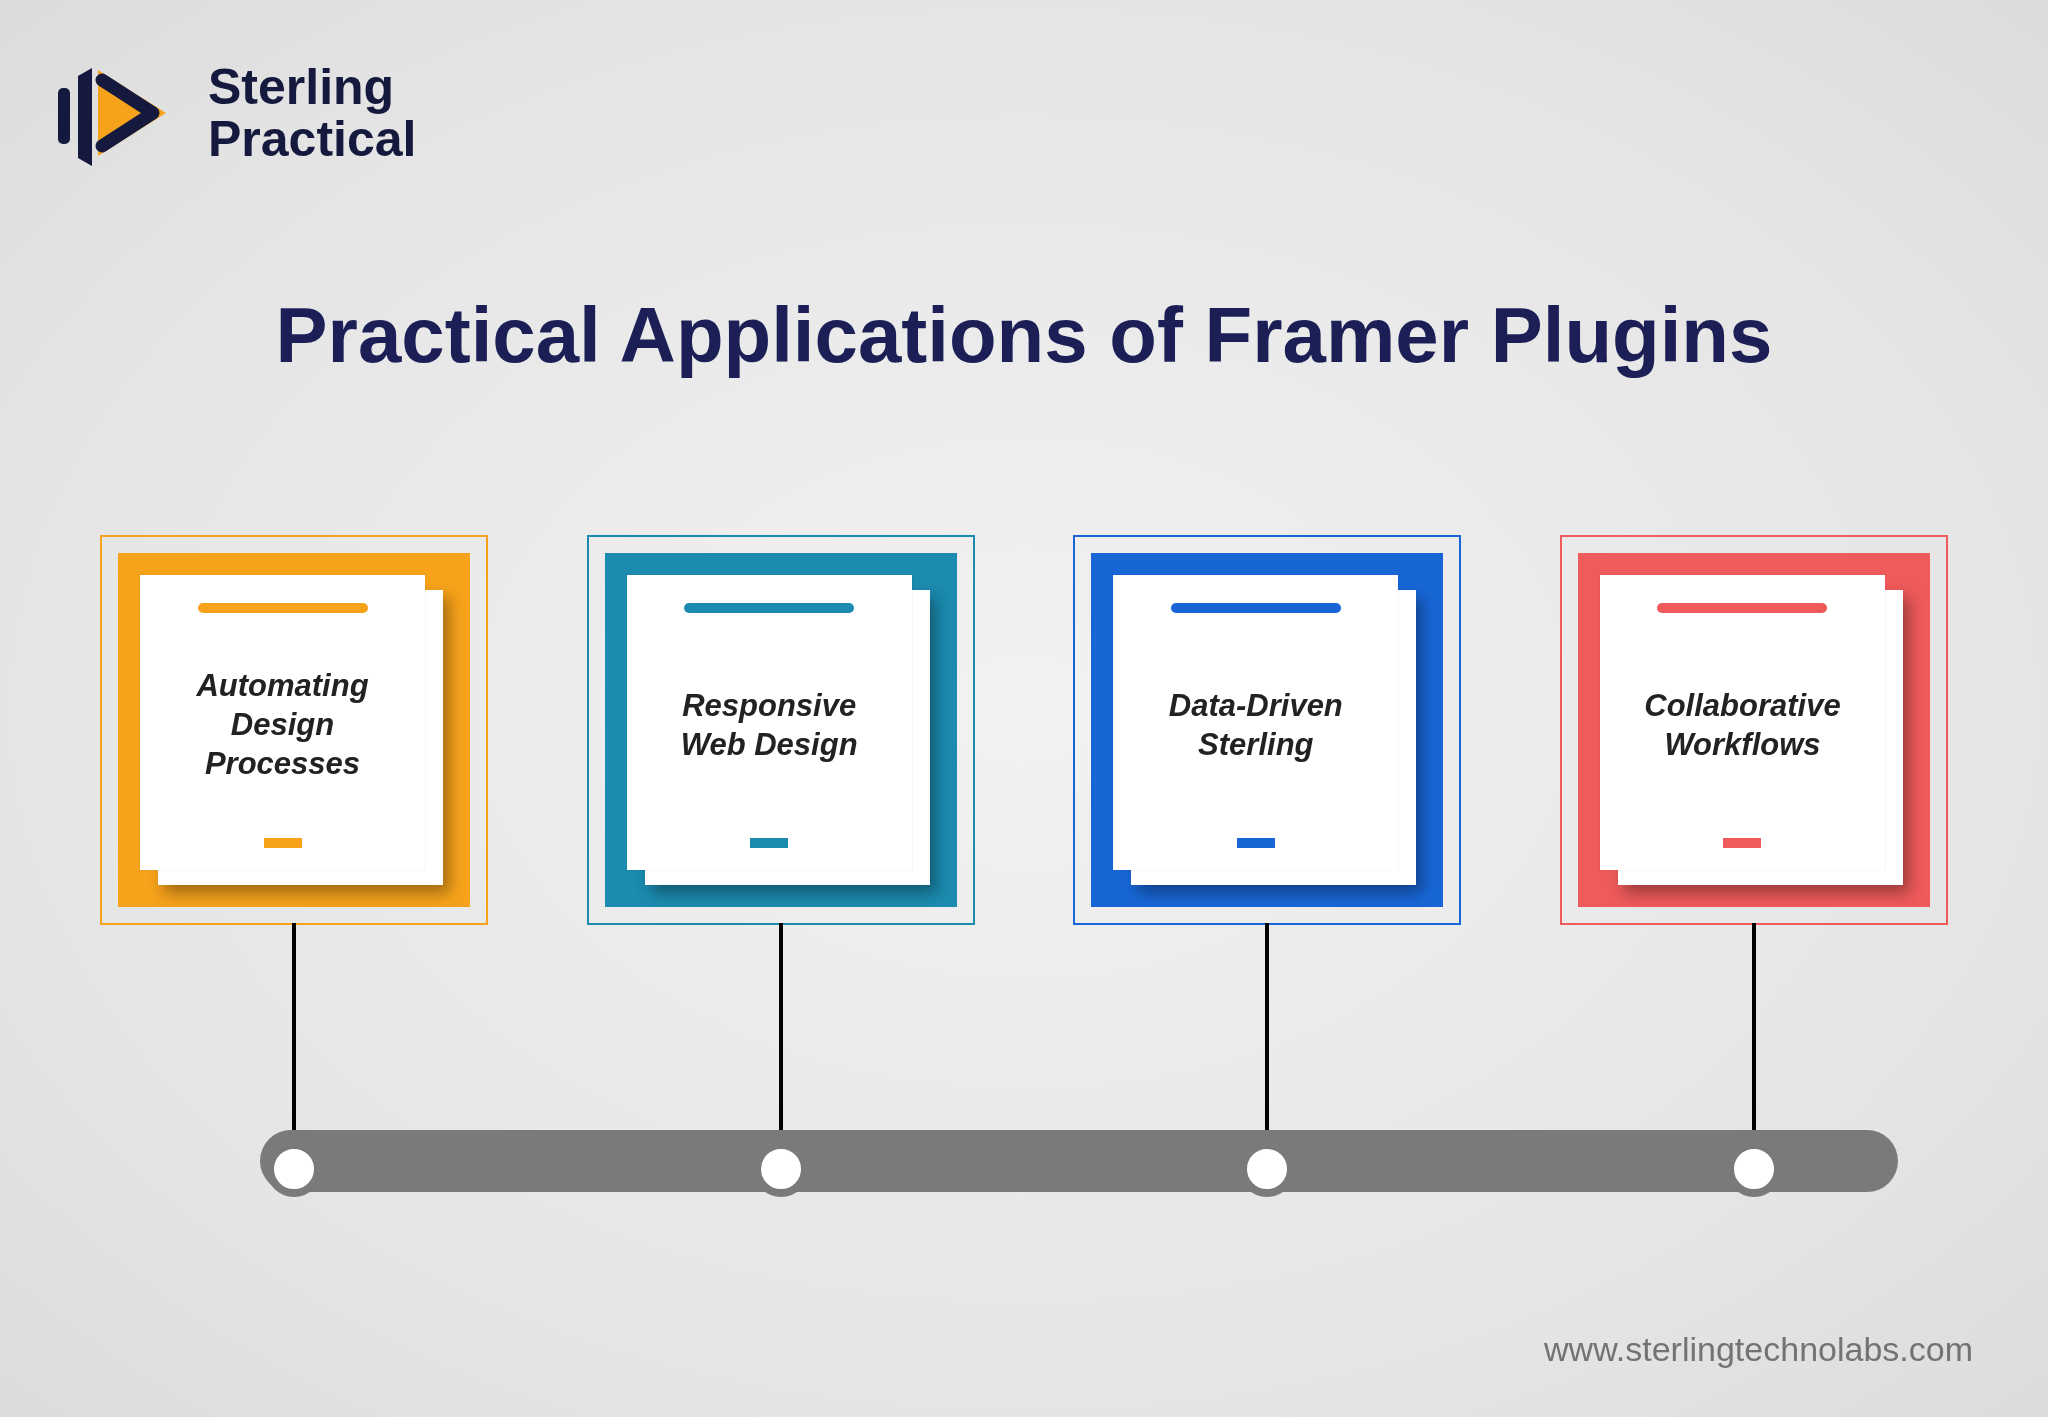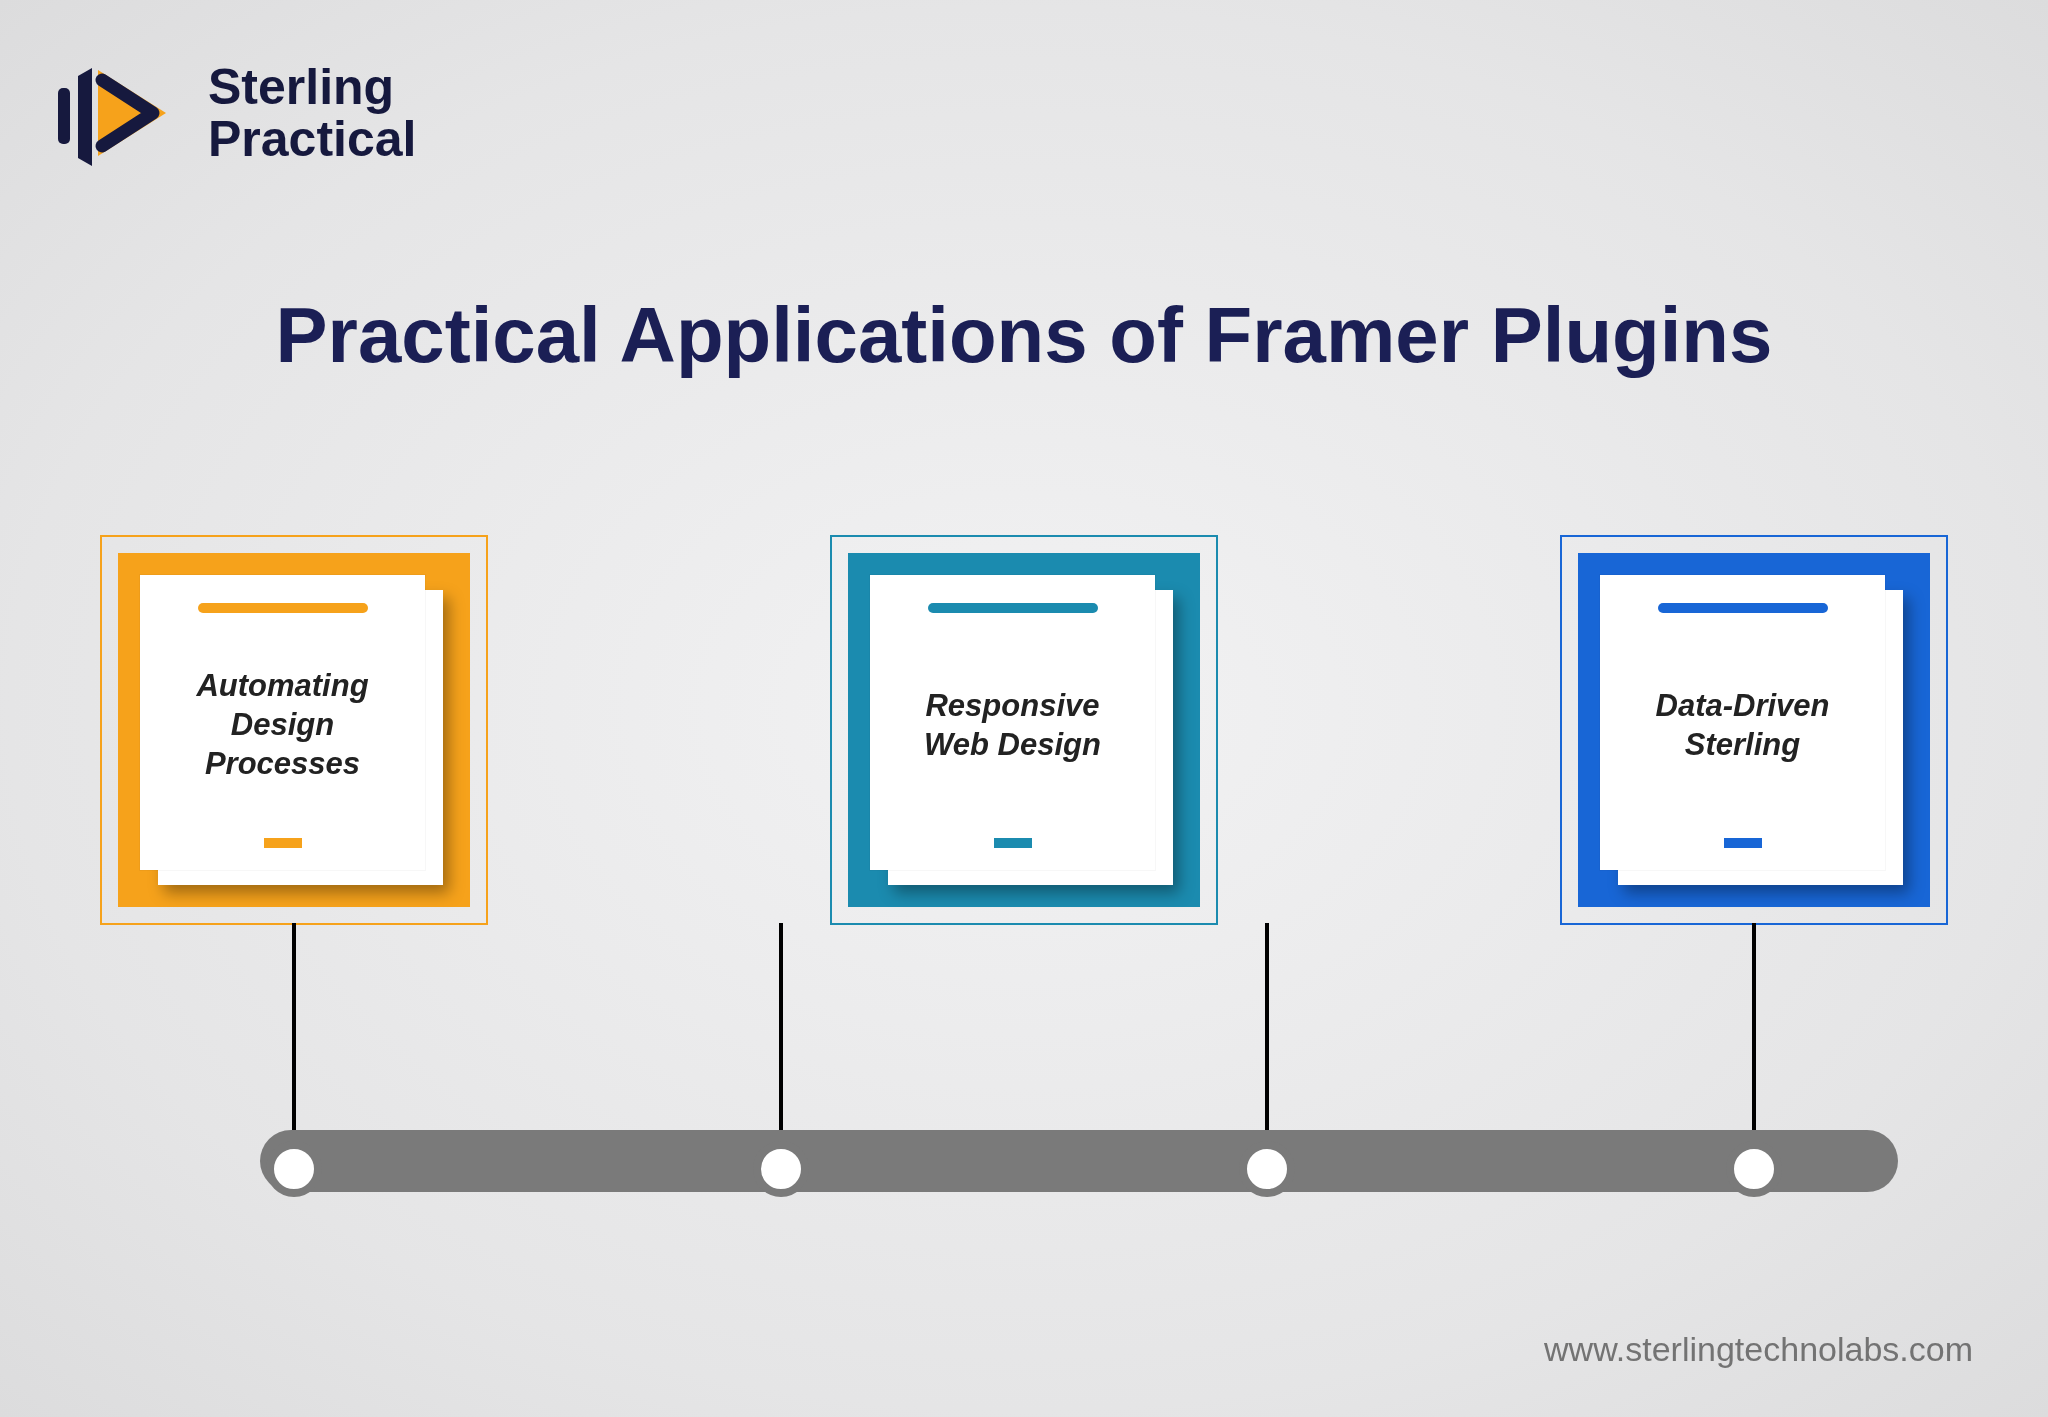--- a/index.html
+++ b/index.html
@@ -203,20 +203,30 @@
     <div class="card-outline" style="border-color:#1866d6"></div>
     <div class="card-bg" style="background:#1866d6"></div>
     <div class="card-shadow"></div>
     <div class="card-inner">
       <div class="card-top-bar" style="background:#1866d6"></div>
       <div class="card-label">Data-Driven Sterling</div>
       <div class="card-bottom-bar" style="background:#1866d6"></div>
     </div>
   </div>
 
+  <div class="card-wrap">
+    <div class="card-outline" style="border-color:#ef5a5a"></div>
+    <div class="card-bg" style="background:#ef5a5a"></div>
+    <div class="card-shadow"></div>
+    <div class="card-inner">
+      <div class="card-top-bar" style="background:#ef5a5a"></div>
+      <div class="card-label">Collaborative Workflows</div>
+      <div class="card-bottom-bar" style="background:#ef5a5a"></div>
+    </div>
+  </div>
 
 </div>
 
 <div class="connector" style="left:292px"></div>
 <div class="connector" style="left:779px"></div>
 <div class="connector" style="left:1265px"></div>
 <div class="connector" style="left:1752px"></div>
 
 <div class="track"></div>
 <div class="node" style="left:294px"></div>

